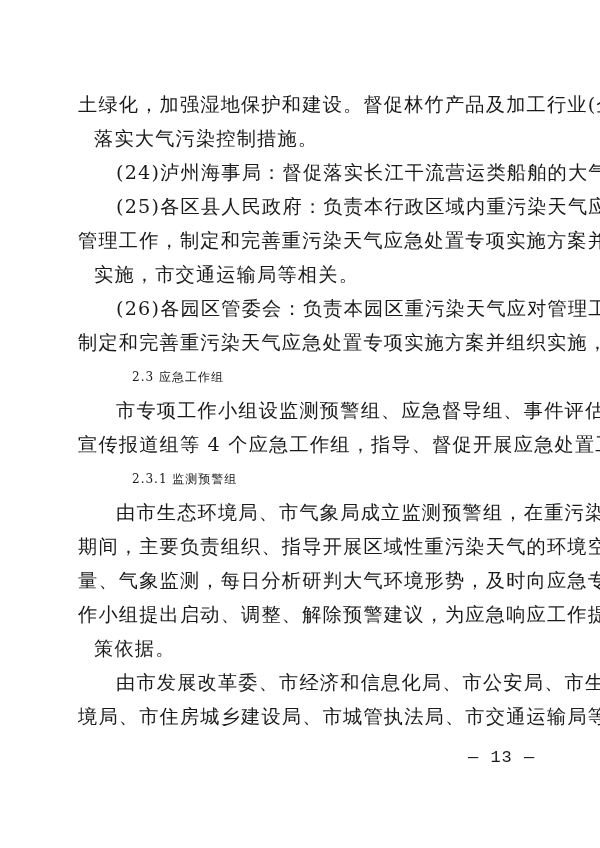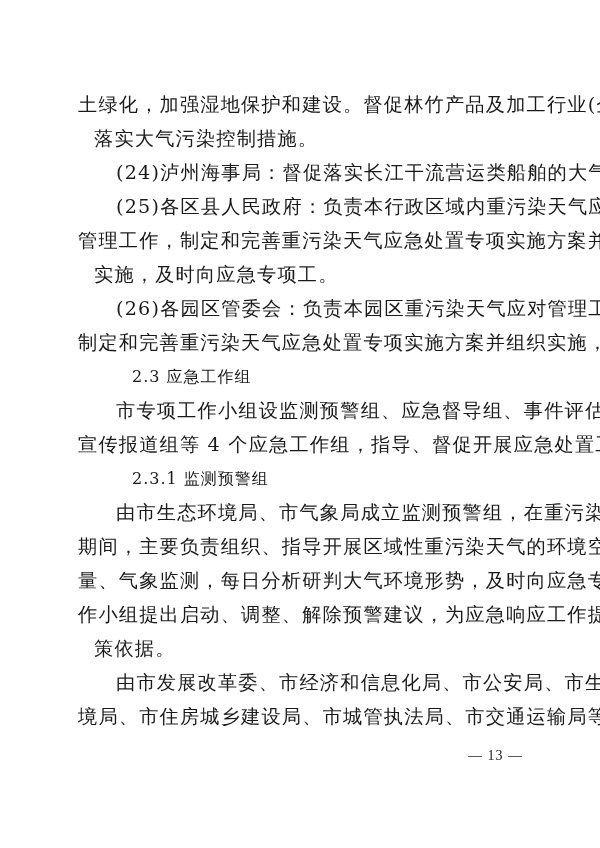--- a/index.html
+++ b/index.html
@@ -3,36 +3,36 @@
   <meta charset="utf-8">
   <style>
     html, body { margin: 0; padding: 0; background: #ffffff; }
     body { width: 600px; height: 848px; position: relative; overflow: hidden;
       font-family: "DejaVu Serif", "Liberation Serif", serif; color: #1a1a1a; }
     .page { position: absolute; left: 78px; top: 88px; width: 446px; }
     .line { font-size: 19.2px; line-height: 34px; height: 34px; white-space: nowrap;
       letter-spacing: 1.2px; text-align: justify; text-align-last: justify; }
     .line.last { text-align-last: left; margin-left: 16px; }
     .indent { padding-left: 38px; }
-    .heading { font-size: 16px; letter-spacing: 1px; }
-    .page-num { position: absolute; left: 468px; top: 748px; font-size: 14px;
-      font-family: Liberation Serif, serif; letter-spacing: 1px; }
+    .heading { font-size: 12px; letter-spacing: 1px; }
+    .page-num { position: absolute; left: 468px; top: 748px; font-size: 17px;
+      font-family: Liberation Mono, monospace; letter-spacing: 1px; }
   </style>
 </head>
 <body>
 
 <div class="page">
   <div class="line">土绿化，加强湿地保护和建设。督促林竹产品及加工行业(企业)</div>
   <div class="line last">落实大气污染控制措施。</div>
 
   <div class="line indent">(24)泸州海事局：督促落实长江干流营运类船舶的大气污</div>
 
   <div class="line indent">(25)各区县人民政府：负责本行政区域内重污染天气应对</div>
   <div class="line">管理工作，制定和完善重污染天气应急处置专项实施方案并组织</div>
-  <div class="line last">实施，及时向应急专项工。</div>
+  <div class="line last">实施，市交通运输局等相关。</div>
 
   <div class="line indent">(26)各园区管委会：负责本园区重污染天气应对管理工作，</div>
   <div class="line">制定和完善重污染天气应急处置专项实施方案并组织实施，有效</div>
 
   <div class="line indent last heading">2.3 应急工作组</div>
 
   <div class="line indent">市专项工作小组设监测预警组、应急督导组、事件评估组、</div>
   <div class="line">宣传报道组等 4 个应急工作组，指导、督促开展应急处置工作。</div>
 
   <div class="line indent last heading">2.3.1 监测预警组</div>

